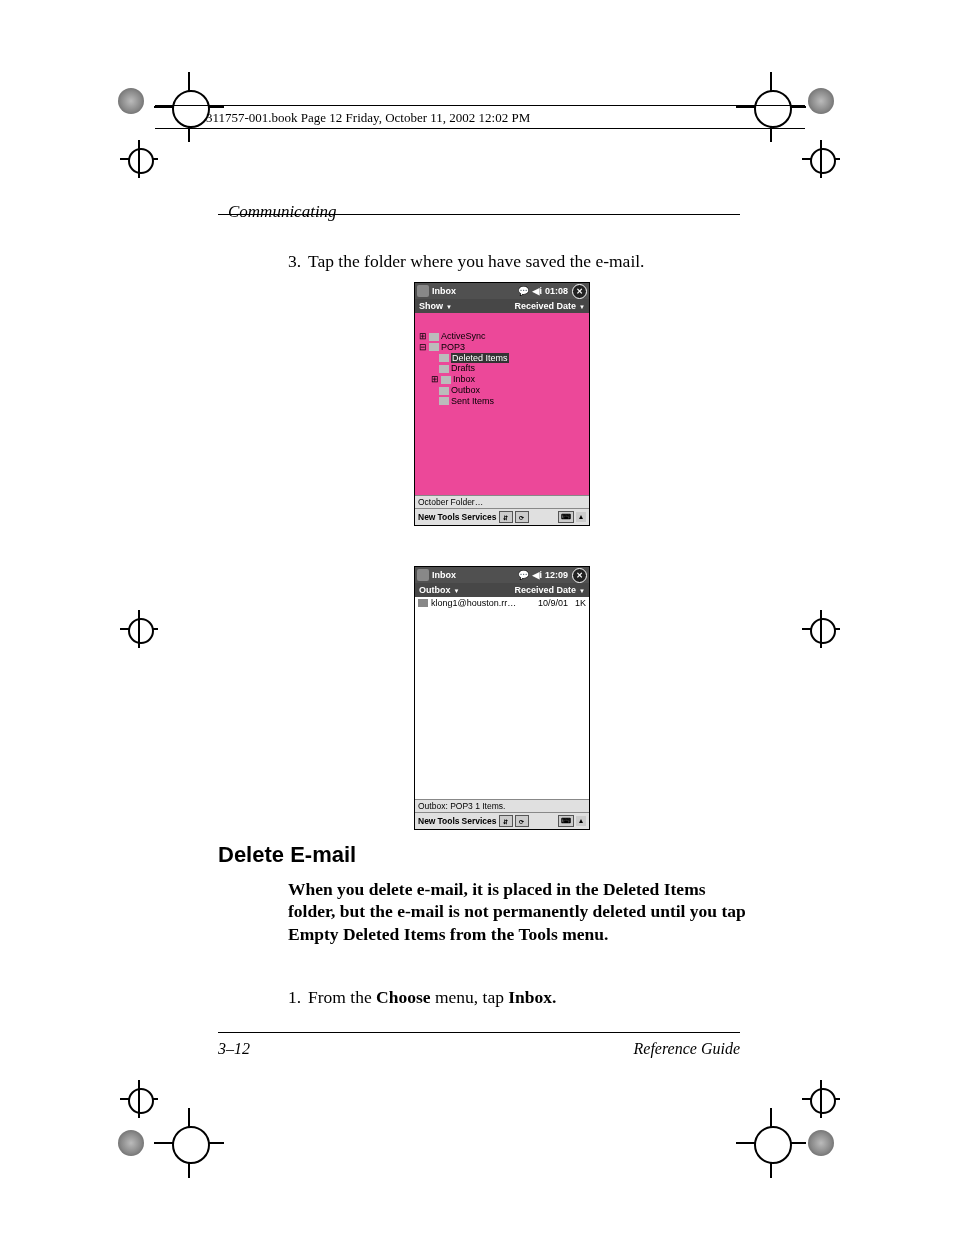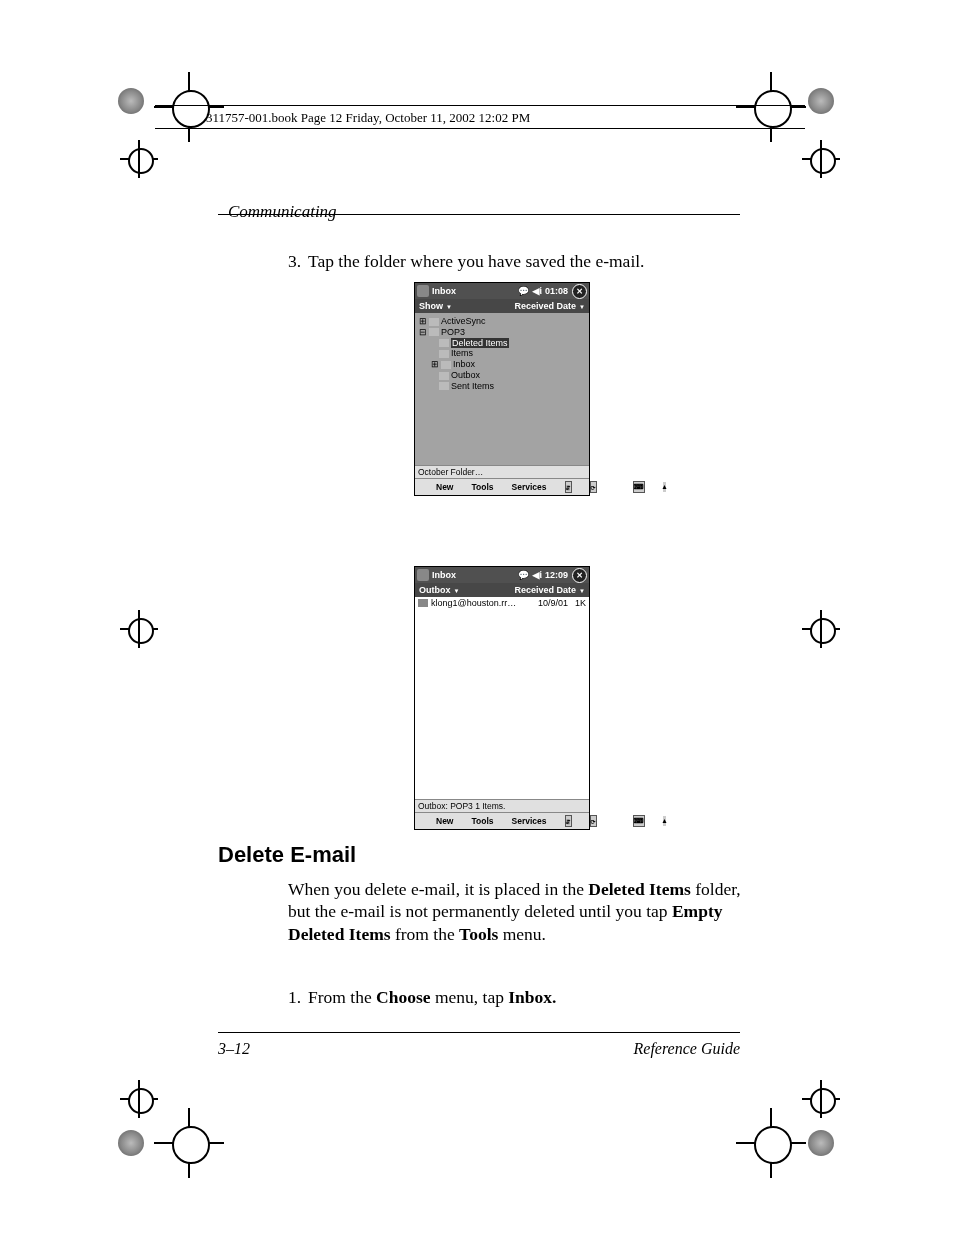--- a/index.html
+++ b/index.html
@@ -129,41 +129,41 @@
     align-items:center;
     justify-content:space-between;
     background:#474747;
     color:#fff;
     height:14px;
     padding:0 4px;
     font-weight:bold;
   }
   .ss .subbar .dd { font-size:6px; margin-left:3px;}
   .ss .tree {
-    background:#a3a3a3;
+    background:#ec4899;
     height:146px;
-    padding:3px 4px;
+    padding:18px 4px;
     line-height:1.2;
   }
   .ss .tree div { white-space:nowrap; }
   .ss .choose {
     background:#e0e0e0;
     border-top:1px solid #888;
     padding:1px 3px;
     font-size:8.5px;
   }
   .ss .bottombar {
     display:flex;
     align-items:center;
     background:#e0e0e0;
     border-top:1px solid #888;
-    padding:1px 21px;
+    padding:1px 3px;
     font-size:8.5px;
     font-weight:bold;
-    gap:18px;
+    gap:2px;
     height:14px;
   }
   .ss .bottombar .spacer{flex:1;}
   .ss .bottombar .kbd{
     width:14px;height:10px;border:1px solid #555;background:#ccc;font-size:7px;
     display:flex;align-items:center;justify-content:center;
   }
   .ss .bottombar .up{
     width:10px;height:10px;background:#ccc;display:flex;align-items:center;justify-content:center;
     font-size:7px;
@@ -288,21 +288,21 @@
         <span class="xbtn">✕</span>
       </div>
       <div class="subbar">
         <span><span>Show</span><span class="dd">▼</span></span>
         <span><span>Received Date</span><span class="dd">▼</span></span>
       </div>
       <div class="tree">
         <div>⊞ <span class="miniicon"></span><span>ActiveSync</span></div>
         <div>⊟ <span class="miniicon"></span><span>POP3</span></div>
         <div style="padding-left:20px;"><span class="miniicon"></span><span class="sel">Deleted Items</span></div>
-        <div style="padding-left:20px;"><span class="miniicon"></span><span>Items</span></div>
+        <div style="padding-left:20px;"><span class="miniicon"></span><span>Drafts</span></div>
         <div style="padding-left:12px;">⊞ <span class="miniicon"></span><span>Inbox</span></div>
         <div style="padding-left:20px;"><span class="miniicon"></span><span>Outbox</span></div>
         <div style="padding-left:20px;"><span class="miniicon"></span><span>Sent Items</span></div>
       </div>
       <div class="choose">October Folder…</div>
       <div class="bottombar">
         <span>New</span>
         <span>Tools</span>
         <span>Services</span>
         <span class="smallicon">⇵</span>
@@ -347,21 +347,21 @@
         <span class="smallicon">⟳</span>
         <span class="spacer"></span>
         <span class="kbd">⌨</span>
         <span class="up">▴</span>
       </div>
     </div>
   </div>
 
   <div class="section-title" style="left:218px; top:842px;">Delete E-mail</div>
 
-  <div class="body" style="top:878px;">
+  <div class="body" style="top:878px;font-weight:bold;">
     <span>When you delete e-mail, it is placed in the </span><b>Deleted Items</b><span> folder, but the e-mail is not permanently deleted until you tap </span><b>Empty Deleted Items</b><span> from the </span><b>Tools</b><span> menu.</span>
   </div>
 
 
   <div class="body" style="top:986px;">
     <span class="num">1.</span><span>From the </span><b>Choose</b><span> menu, tap </span><b>Inbox.</b>
   </div>
 
   <div class="thinrule" style="left:218px; top:1032px; width:522px;"></div>
   <div class="footer-left" style="left:218px; top:1040px;">3–12</div>

